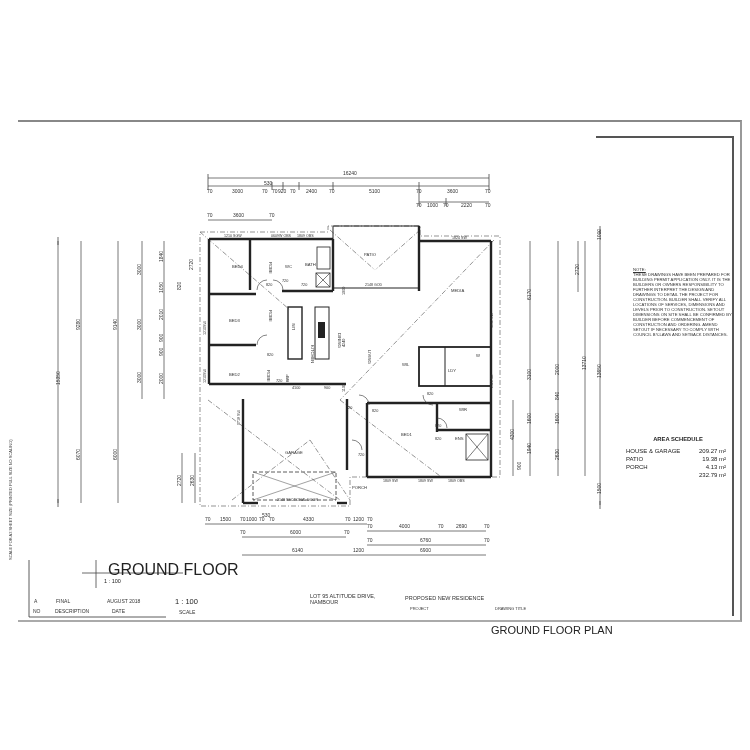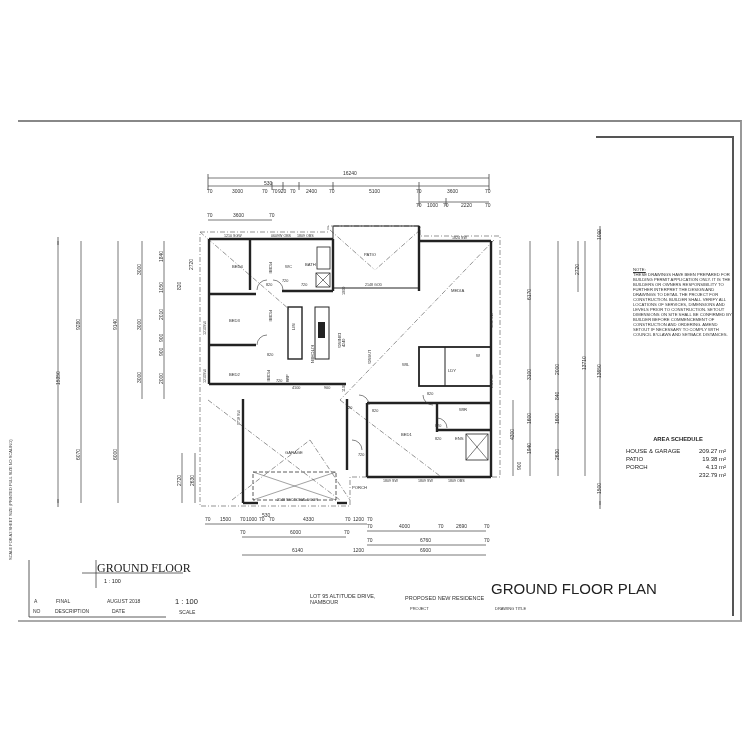--- a/index.html
+++ b/index.html
@@ -8,21 +8,21 @@
   .inner-frame{position:absolute;left:596px;top:136px;width:136px;height:478px;border-top:2px solid #555;border-right:2px solid #555;}
   .note{position:absolute;left:633px;top:267px;width:100px;font-size:4.2px;line-height:5px;color:#333;text-transform:uppercase;}
   .note .h{text-decoration:underline;}
   .area{position:absolute;left:626px;top:436px;width:100px;font-size:6px;color:#222;}
   .area .title{font-weight:bold;text-align:center;font-size:5.8px;margin-bottom:5px;margin-left:4px;}
   .area .row{display:flex;justify-content:space-between;height:8px;line-height:8px;}
   svg{position:absolute;left:0;top:0;}
   .t{font-family:"Liberation Sans",sans-serif;fill:#333;}
   .dim{font-size:5px;}
   .room{font-size:4.2px;}
-  .gf-title{position:absolute;left:97px;top:561px;font-size:12px;color:#222;font-family:Liberation Serif, serif;}
+  .gf-title{position:absolute;left:108px;top:561px;font-size:16px;color:#222;}
   .gf-scale{position:absolute;left:104px;top:578px;font-size:5.5px;}
   .tb{position:absolute;font-size:5px;color:#333;}
   .tb-big{position:absolute;font-size:8px;color:#222;}
   .vtext{position:absolute;left:8px;top:560px;transform:rotate(-90deg);transform-origin:left top;font-size:4px;color:#444;white-space:nowrap;}
 </style>
 </head>
 <body>
 
 <div class="sheet-border"></div>
 <div class="inner-frame"></div>
@@ -336,14 +336,14 @@
 <div class="tb" style="left:107px;top:598px">AUGUST 2018</div>
 <div class="tb" style="left:33px;top:608px">NO</div>
 <div class="tb" style="left:55px;top:608px">DESCRIPTION</div>
 <div class="tb" style="left:112px;top:608px">DATE</div>
 <div class="tb-big" style="left:175px;top:597px;font-size:7.5px">1 : 100</div>
 <div class="tb" style="left:179px;top:609px">SCALE</div>
 <div class="tb" style="left:310px;top:593px;font-size:5.5px">LOT 95 ALTITUDE DRIVE,</div>
 <div class="tb" style="left:310px;top:599px;font-size:5.5px">NAMBOUR</div>
 <div class="tb" style="left:405px;top:595px;font-size:5.5px">PROPOSED NEW RESIDENCE</div>
 <div class="tb" style="left:410px;top:606px;font-size:4px">PROJECT</div>
-<div class="tb-big" style="left:491px;top:580px;font-size:15px">GROUND FLOOR PLAN</div>
+<div class="tb-big" style="left:491px;top:624px;font-size:11px">GROUND FLOOR PLAN</div>
 <div class="tb" style="left:495px;top:606px;font-size:4px">DRAWING TITLE</div>
 
 </body></html>

